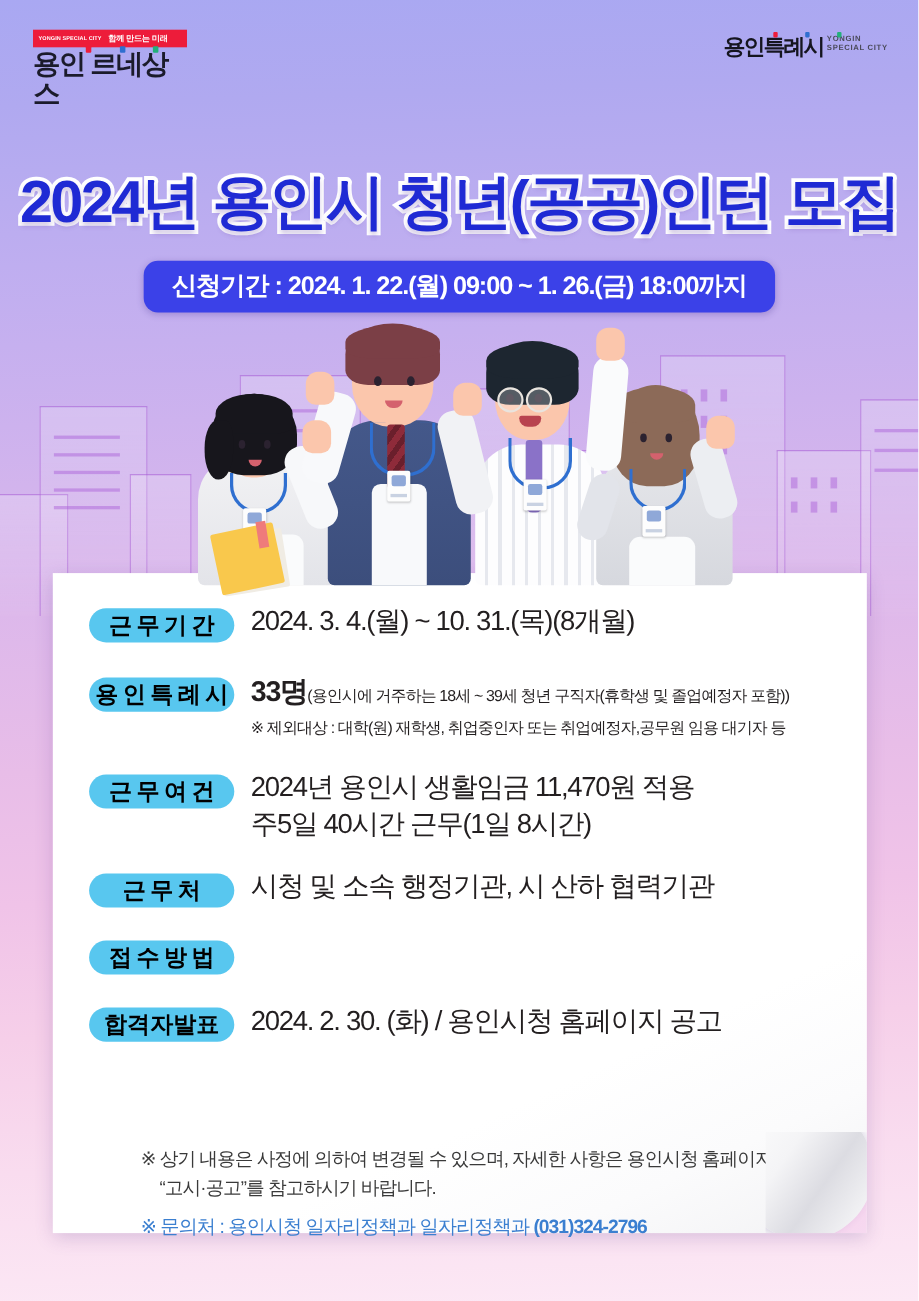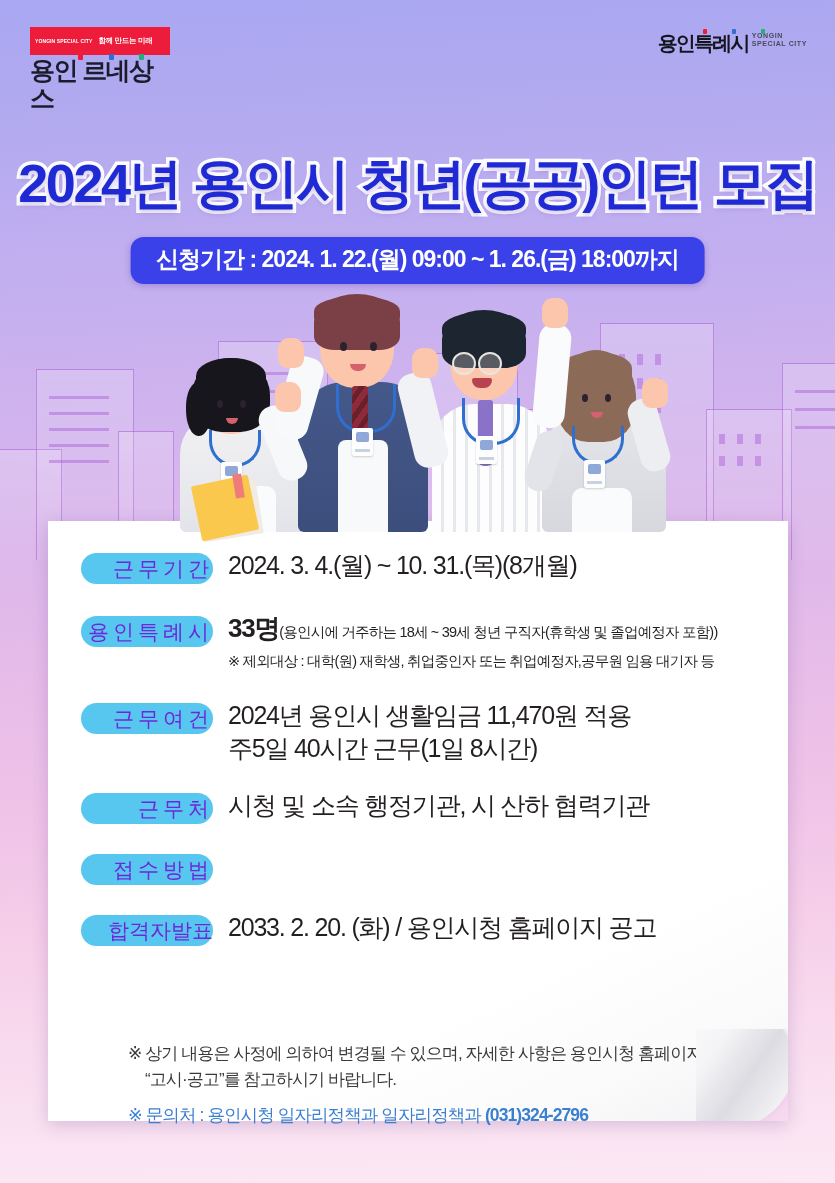--- a/index.html
+++ b/index.html
@@ -54,21 +54,21 @@
     left: 30px;
     top: 27px;
     width: 140px;
   }
   .logo-left .ribbon {
     display: flex;
     align-items: center;
     gap: 6px;
     background: #ed1c3a;
     padding: 2px 5px;
-    height: 28px;
+    height: 16px;
     box-sizing: border-box;
   }
   .logo-left .ribbon .en {
     color: #fff;
     font-size: 5px;
     font-weight: bold;
     line-height: 4.4px;
     letter-spacing: 0.1px;
   }
   .logo-left .ribbon .kr {
@@ -299,27 +299,27 @@
     width: 740px;
   }
   .row {
     display: flex;
     align-items: flex-start;
     padding-left: 33px;
   }
   .pill {
     flex: 0 0 auto;
     background: #58c7ef;
-    color: #6d28d9;
+    color: #000000;
     border-radius: 16px;
     font-size: 21px;
-    font-weight: normal;
+    font-weight: bold;
     letter-spacing: 4px;
     text-indent: 4px;
-    text-align: right;
+    text-align: center;
     width: 132px;
     height: 31px;
     line-height: 31px;
     box-sizing: border-box;
     margin-top: 4px;
   }
   .pill.tight { letter-spacing: 0px; text-indent: 0px; }
   .rowtext {
     padding-left: 15px;
     color: #231f20;
@@ -567,21 +567,21 @@
         </div>
       </div>
 
       <div class="row" style="margin-top:26px;">
         <div class="pill">접수방법</div>
       </div>
 
       <div class="row" style="margin-top:26px;">
         <div class="pill tight">합격자발표</div>
         <div class="rowtext">
-          <span>2033. 2. 20. (화) / 용인시청 홈페이지 공고</span>
+          <span>2024. 2. 30. (화) / 용인시청 홈페이지 공고</span>
         </div>
       </div>
     </div>
 
     <div class="footnotes">
       <div class="fn1">
         <span>※ 상기 내용은 사정에 의하여 변경될 수 있으며, 자세한 사항은 용인시청 홈페이지</span>
         <span class="ind">“고시·공고”를 참고하시기 바랍니다.</span>
       </div>
       <div class="fn2">

